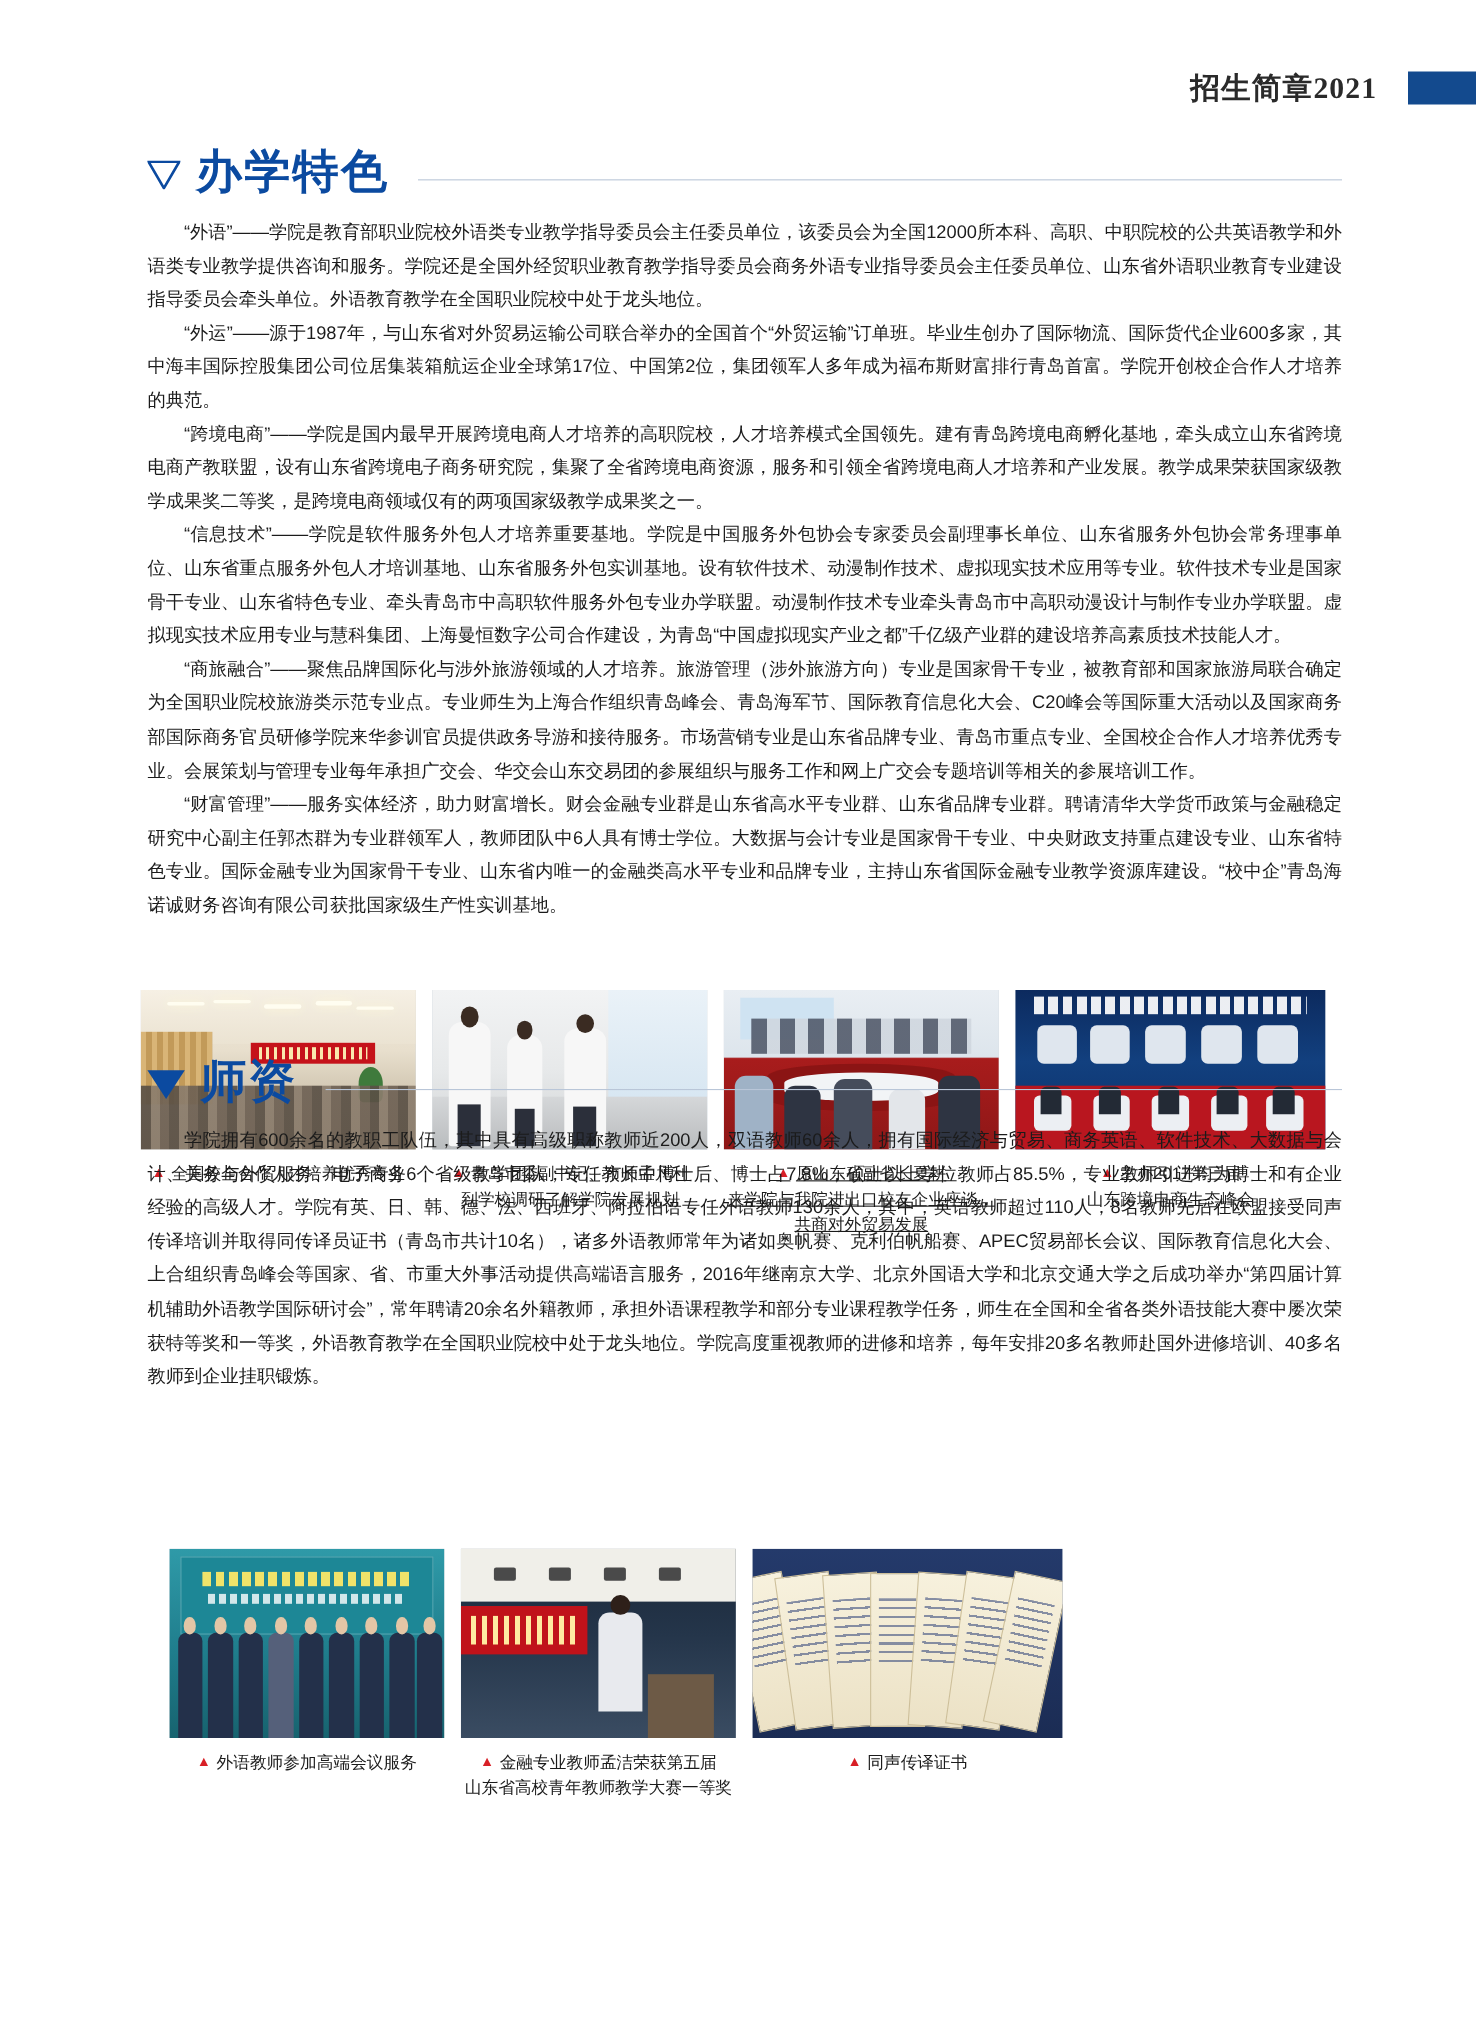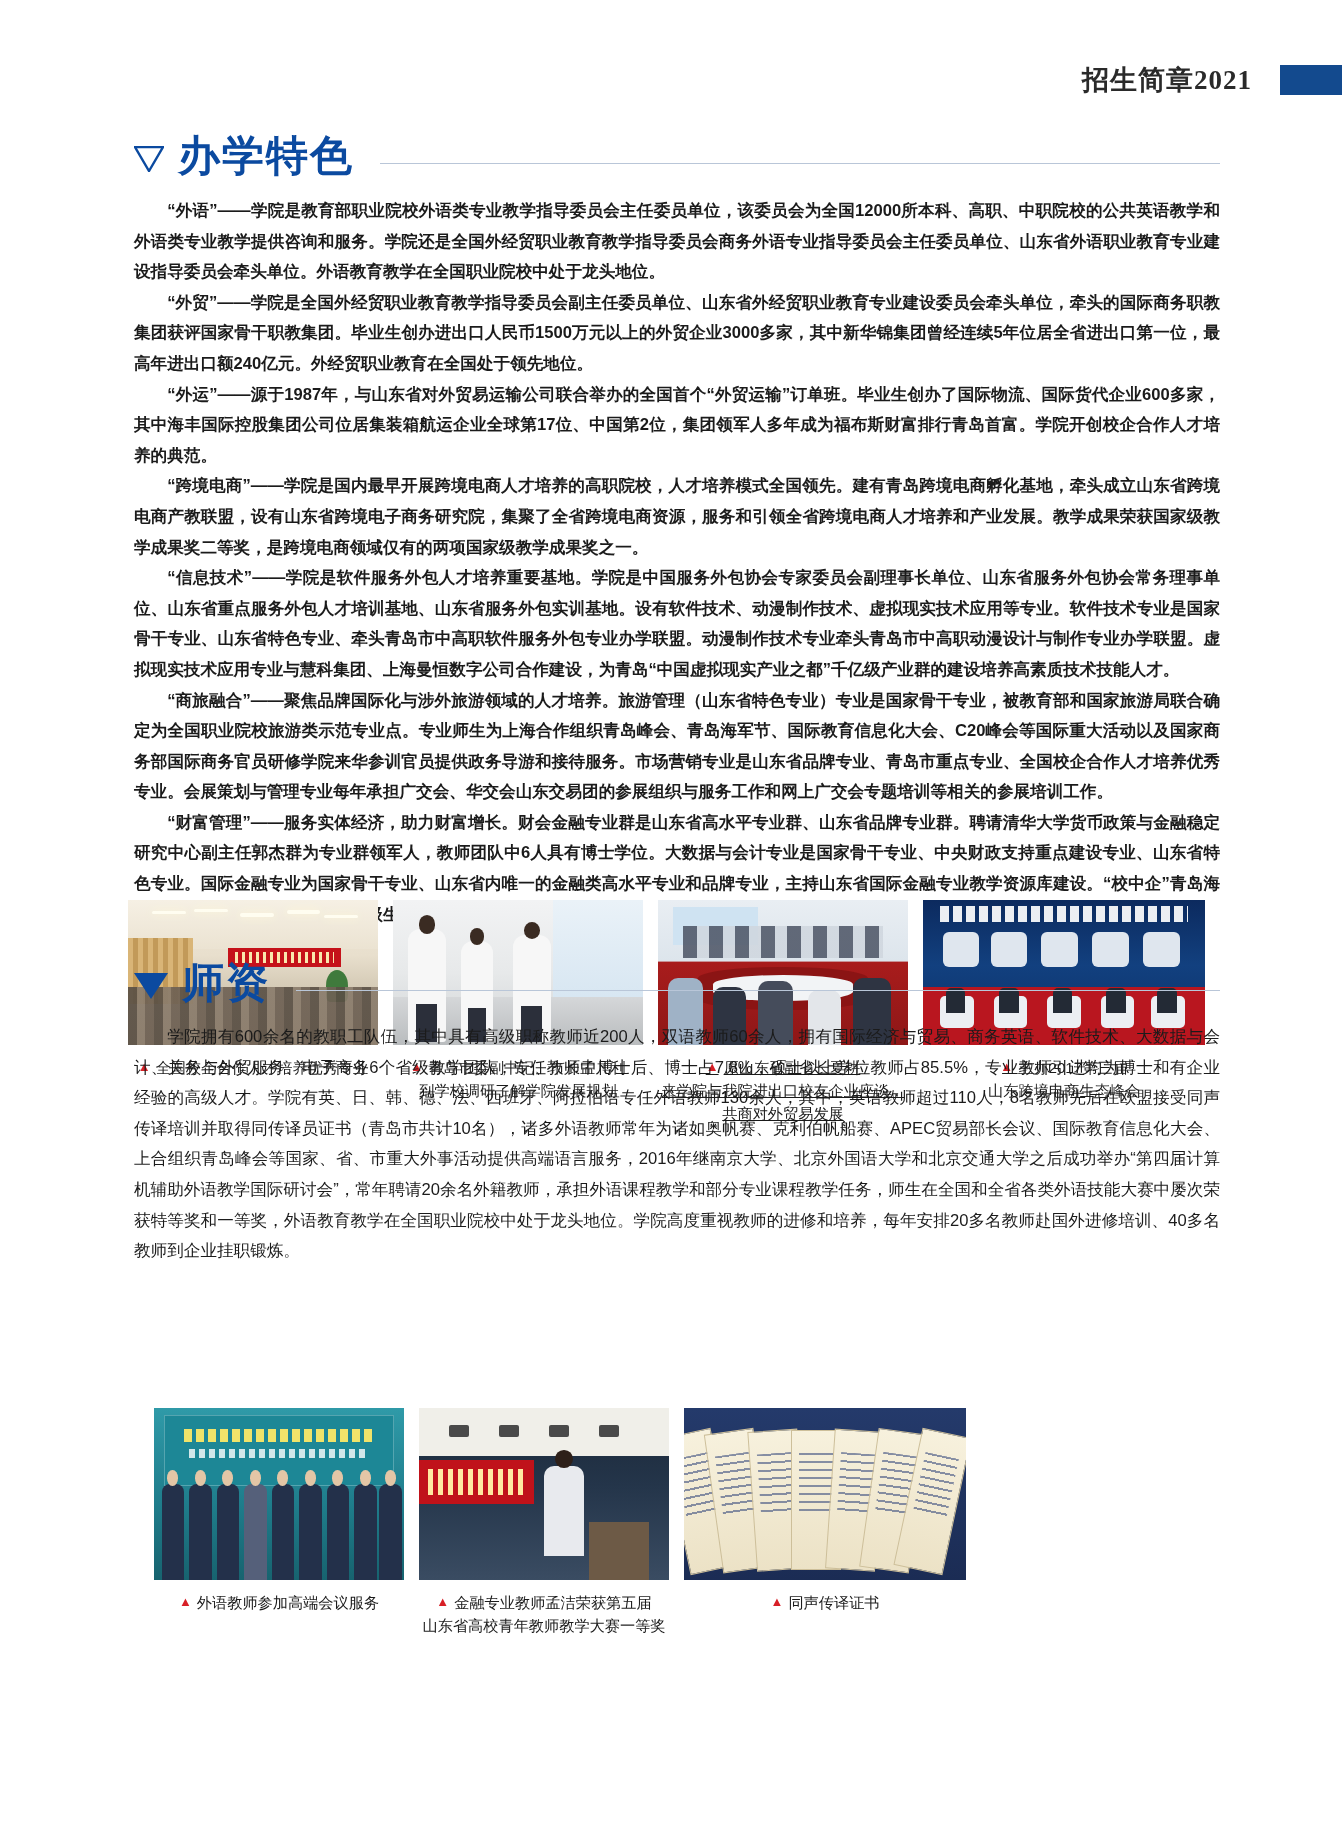--- a/index.html
+++ b/index.html
@@ -246,27 +246,26 @@
   <div class="section-head" style="top:128px;">
     <span class="tri tri-hollow">
       <svg width="30" height="26" viewBox="0 0 30 26">
           <polygon points="1,1 29,1 15,25" fill="none" stroke="#0b4aa0" stroke-width="2.4"></polygon>
         </svg>
     </span>
     <span class="section-title">办学特色</span>
     <span class="head-rule"></span>
   </div>
 
-  <div class="body-text" style="top:196px;font-weight:bold;">
+  <div class="body-text" style="top:196px;">
     <p>“外语”——学院是教育部职业院校外语类专业教学指导委员会主任委员单位，该委员会为全国12000所本科、高职、中职院校的公共英语教学和外语类专业教学提供咨询和服务。学院还是全国外经贸职业教育教学指导委员会商务外语专业指导委员会主任委员单位、山东省外语职业教育专业建设指导委员会牵头单位。外语教育教学在全国职业院校中处于龙头地位。</p>
-    <p>“外贸”——学院是全国外经贸职业教育教学指导委员会副主任委员单位、山东省外经贸职业教育专业建设委员会牵头单位，牵头的国际商务职教集团获评国家骨干职教集团。毕业生创办进出口人民币1500万元以上的外贸企业3000多家，其中新华锦集团曾经连续5年位居全省进出口第一位，最高年进出口额240亿元。外经贸职业教育在全国处于领先地位。</p>
     <p>“外运”——源于1987年，与山东省对外贸易运输公司联合举办的全国首个“外贸运输”订单班。毕业生创办了国际物流、国际货代企业600多家，其中海丰国际控股集团公司位居集装箱航运企业全球第17位、中国第2位，集团领军人多年成为福布斯财富排行青岛首富。学院开创校企合作人才培养的典范。</p>
     <p>“跨境电商”——学院是国内最早开展跨境电商人才培养的高职院校，人才培养模式全国领先。建有青岛跨境电商孵化基地，牵头成立山东省跨境电商产教联盟，设有山东省跨境电子商务研究院，集聚了全省跨境电商资源，服务和引领全省跨境电商人才培养和产业发展。教学成果荣获国家级教学成果奖二等奖，是跨境电商领域仅有的两项国家级教学成果奖之一。</p>
     <p>“信息技术”——学院是软件服务外包人才培养重要基地。学院是中国服务外包协会专家委员会副理事长单位、山东省服务外包协会常务理事单位、山东省重点服务外包人才培训基地、山东省服务外包实训基地。设有软件技术、动漫制作技术、虚拟现实技术应用等专业。软件技术专业是国家骨干专业、山东省特色专业、牵头青岛市中高职软件服务外包专业办学联盟。动漫制作技术专业牵头青岛市中高职动漫设计与制作专业办学联盟。虚拟现实技术应用专业与慧科集团、上海曼恒数字公司合作建设，为青岛“中国虚拟现实产业之都”千亿级产业群的建设培养高素质技术技能人才。</p>
-    <p>“商旅融合”——聚焦品牌国际化与涉外旅游领域的人才培养。旅游管理（山东省特色专业）专业是国家骨干专业，被教育部和国家旅游局联合确定为全国职业院校旅游类示范专业点。专业师生为上海合作组织青岛峰会、青岛海军节、国际教育信息化大会、C20峰会等国际重大活动以及国家商务部国际商务官员研修学院来华参训官员提供政务导游和接待服务。市场营销专业是山东省品牌专业、青岛市重点专业、全国校企合作人才培养优秀专业。会展策划与管理专业每年承担广交会、华交会山东交易团的参展组织与服务工作和网上广交会专题培训等相关的参展培训工作。</p>
+    <p>“商旅融合”——聚焦品牌国际化与涉外旅游领域的人才培养。旅游管理（涉外旅游方向）专业是国家骨干专业，被教育部和国家旅游局联合确定为全国职业院校旅游类示范专业点。专业师生为上海合作组织青岛峰会、青岛海军节、国际教育信息化大会、C20峰会等国际重大活动以及国家商务部国际商务官员研修学院来华参训官员提供政务导游和接待服务。市场营销专业是山东省品牌专业、青岛市重点专业、全国校企合作人才培养优秀专业。会展策划与管理专业每年承担广交会、华交会山东交易团的参展组织与服务工作和网上广交会专题培训等相关的参展培训工作。</p>
     <p>“财富管理”——服务实体经济，助力财富增长。财会金融专业群是山东省高水平专业群、山东省品牌专业群。聘请清华大学货币政策与金融稳定研究中心副主任郭杰群为专业群领军人，教师团队中6人具有博士学位。大数据与会计专业是国家骨干专业、中央财政支持重点建设专业、山东省特色专业。国际金融专业为国家骨干专业、山东省内唯一的金融类高水平专业和品牌专业，主持山东省国际金融专业教学资源库建设。“校中企”青岛海诺诚财务咨询有限公司获批国家级生产性实训基地。</p>
   </div>
 
   <div class="photo-row" style="top:900px;">
     <div class="photo-cell" style="width:250px;">
       <div class="photo p1">
         <div class="ph-inner">
           <div class="band ceiling"></div>
           <div class="lights">
               <i style="left:2%;top:8%"></i>

